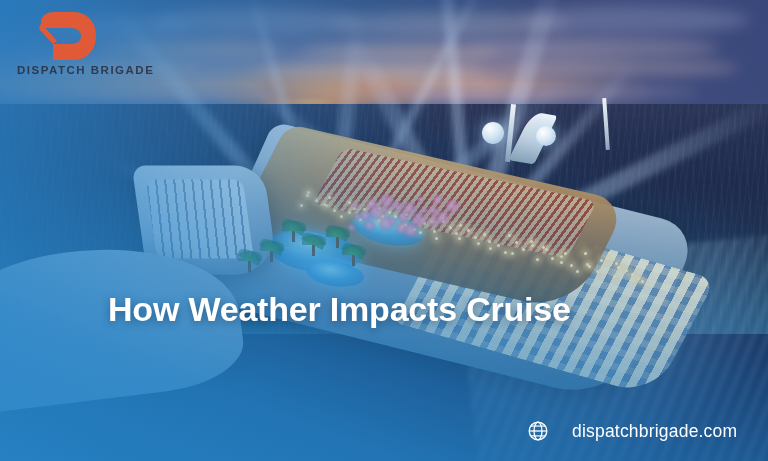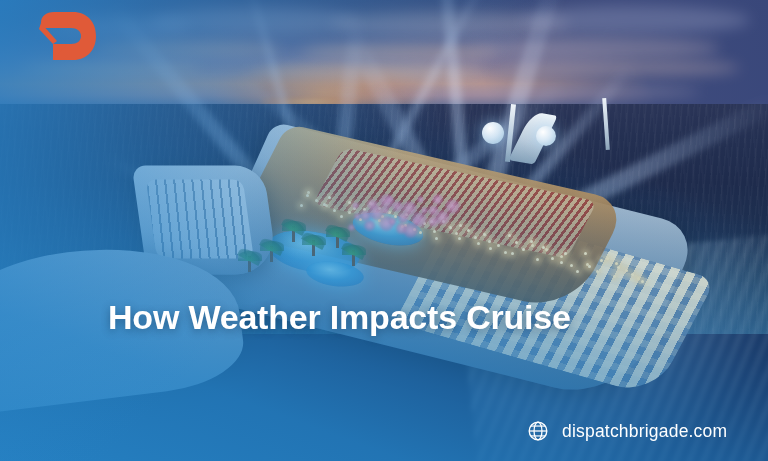--- a/index.html
+++ b/index.html
@@ -256,38 +256,38 @@
     font-weight: 700;
     letter-spacing: 1.5px;
     color: rgba(38,42,58,.82);
     text-align: center;
     white-space: nowrap;
   }
 
   
   .title {
     position: absolute;
-    left: 108px; top: 296px;
+    left: 108px; top: 288px;
     width: 600px;
     color: #ffffff;
     font-size: 34px;
     font-weight: 700;
     line-height: 1.28;
     letter-spacing: -.2px;
     text-shadow: 0 2px 8px rgba(10,40,70,.45);
   }
   .title-line { display: block; }
 
   
   .site-row {
     position: absolute;
     left: 527px; top: 420px;
     display: flex;
     align-items: center;
-    gap: 13px;
+    gap: 23px;
   }
   .globe-icon { width: 22px; height: 22px; display: block; }
   .site-url {
     color: #ffffff;
     font-size: 17.5px;
     font-weight: 400;
     letter-spacing: .2px;
     white-space: nowrap;
   }
 </style>
@@ -470,20 +470,21 @@
     <div class="blue-overlay"></div>
     <div class="blue-overlay-2"></div>
   </div>
 
   <div class="logo-block">
     <svg class="logo-mark" viewBox="0 0 62 52">
       <path d="M4 13 C4 6 9 2 17 2 L36 2 C50 2 59 12 59 26 C59 40 50 50 36 50 L16 50 L16 34 L34 34 C40 34 44 31 44 26 C44 21 40 18 34 18 L10 18 C6 18 4 16 4 13 Z" fill="#e05a38"></path>
       <path d="M16 34 L16 50 L30 34 Z" fill="#e05a38"></path>
       <path d="M4 13 L20 31 L16 34 L2 19 Z" fill="#e05a38"></path>
     </svg>
+    <div class="logo-word">DISPATCH BRIGADE</div>
   </div>
 
   <div class="title">
     <span class="title-line">How Weather Impacts Cruise</span>
   </div>
 
   <div class="site-row">
     <svg class="globe-icon" viewBox="0 0 24 24">
       <circle cx="12" cy="12" r="9.6" fill="none" stroke="#ffffff" stroke-width="1.5"></circle>
       <ellipse cx="12" cy="12" rx="4.3" ry="9.6" fill="none" stroke="#ffffff" stroke-width="1.4"></ellipse>

